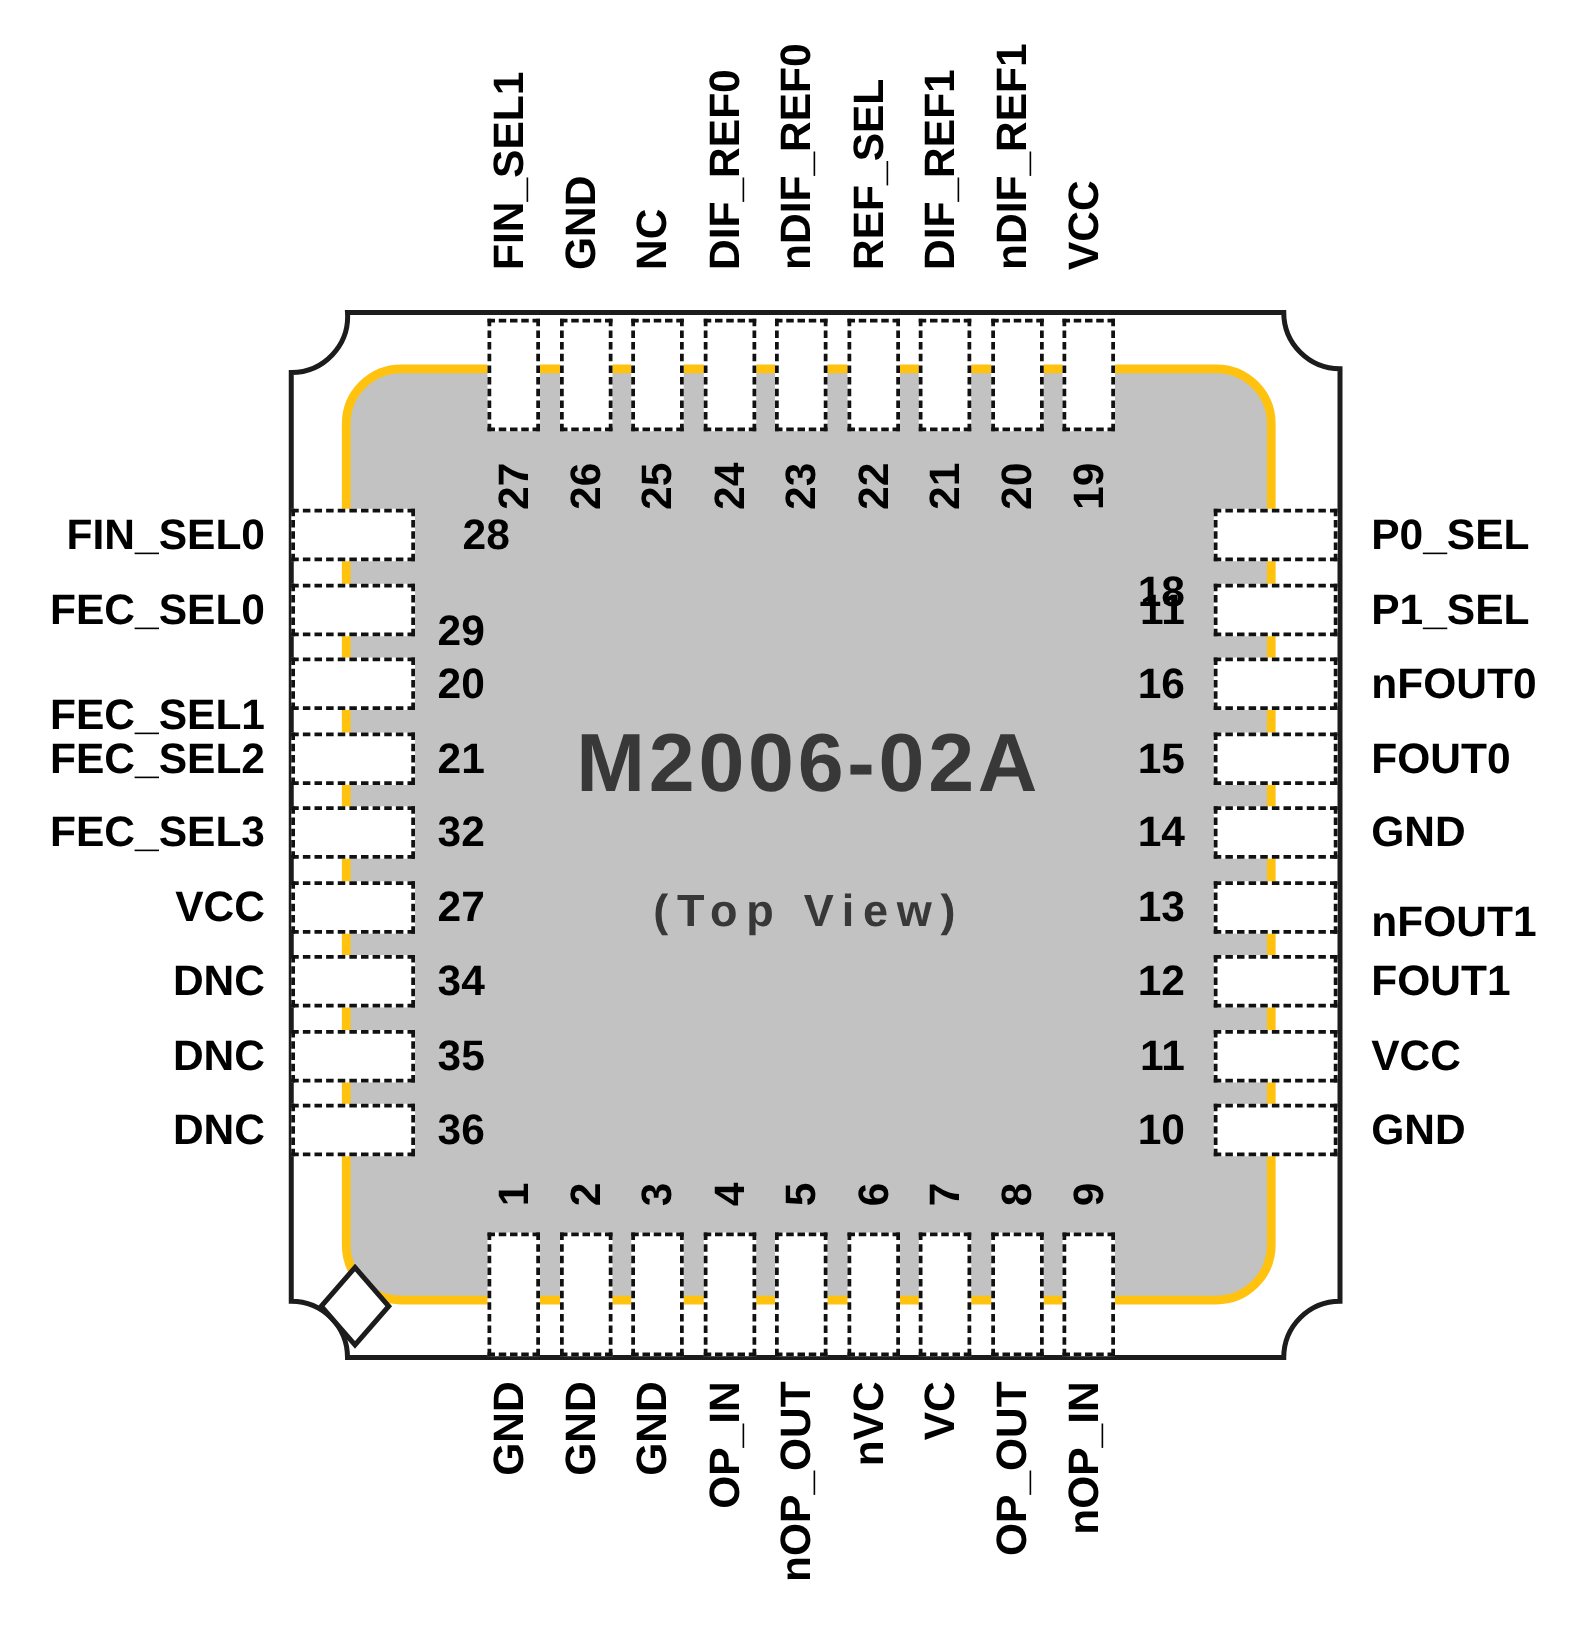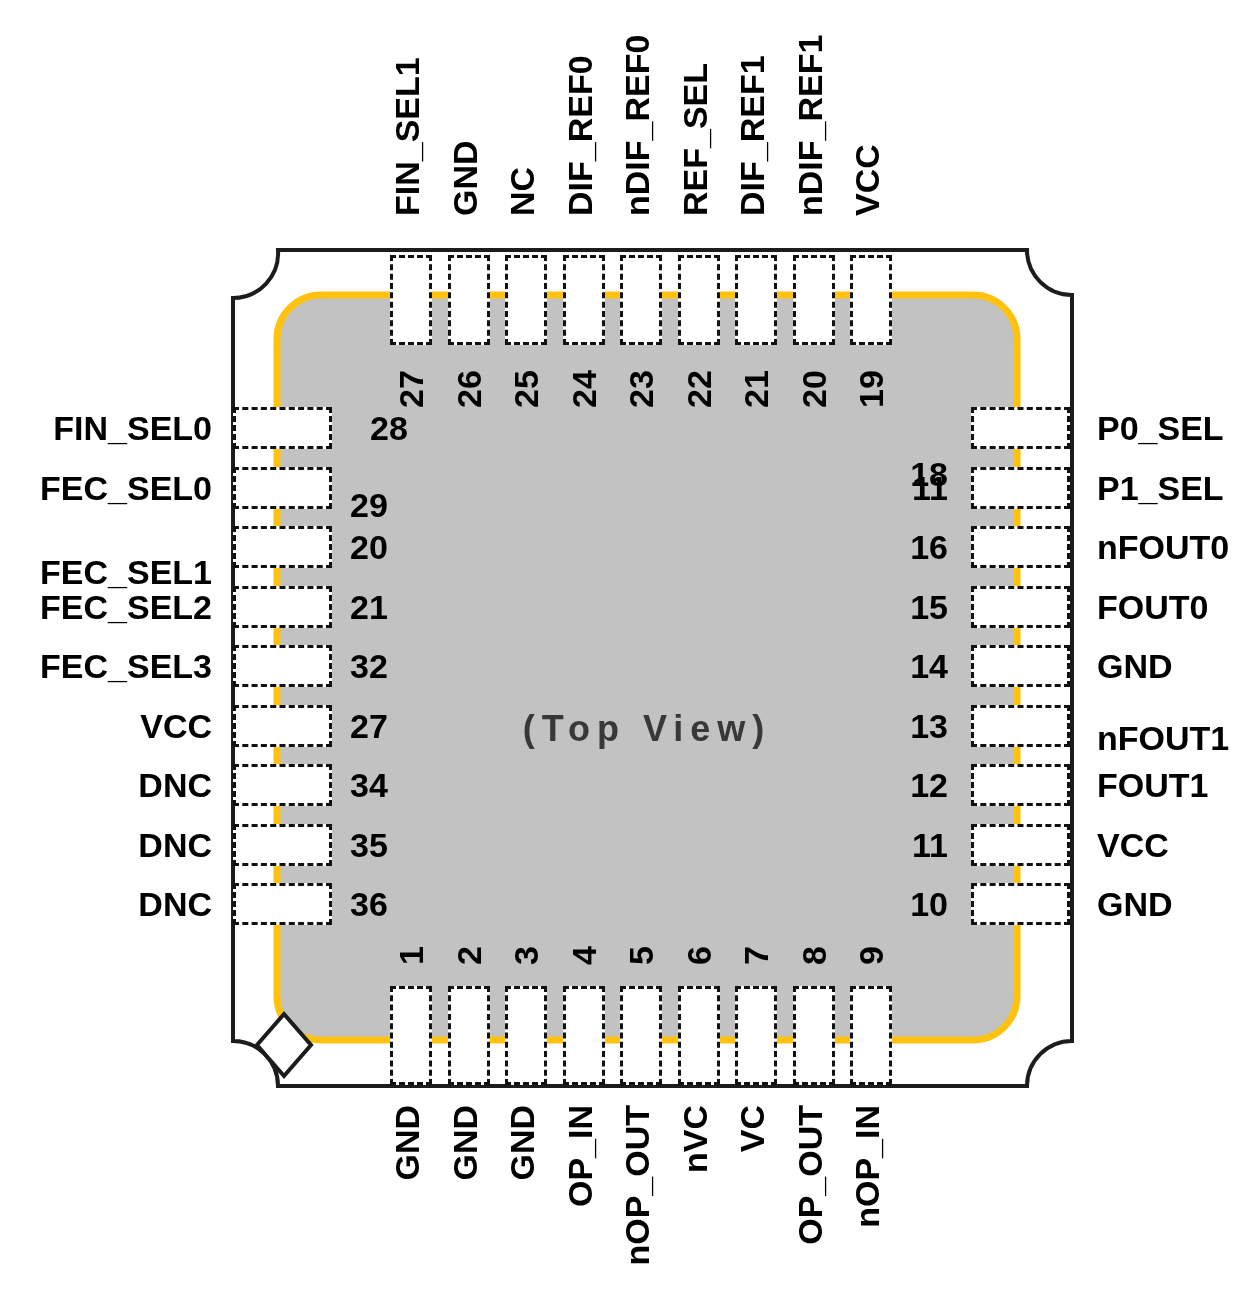--- a/index.html
+++ b/index.html
@@ -161,15 +161,16 @@
       <div class="htext" style="right: 308px; top: 766px;">12</div>
       <div class="htext" style="left: 1097px; top: 766px;">FOUT1</div>
       <div class="pad" style="left: 971px; top: 824px; width: 99px; height: 42px;"></div>
       <div class="htext" style="right: 308px; top: 826px;">11</div>
       <div class="htext" style="left: 1097px; top: 826px;">VCC</div>
       <div class="pad" style="left: 971px; top: 883px; width: 99px; height: 42px;"></div>
       <div class="htext" style="right: 308px; top: 885px;">10</div>
       <div class="htext" style="left: 1097px; top: 885px;">GND</div>
     </div>
 
+  <div id="chip-title" class="center-text">M2006-02A</div>
   <div id="chip-subtitle" class="center-text">(Top View)</div>
 
 </div>
 
 </body></html>

